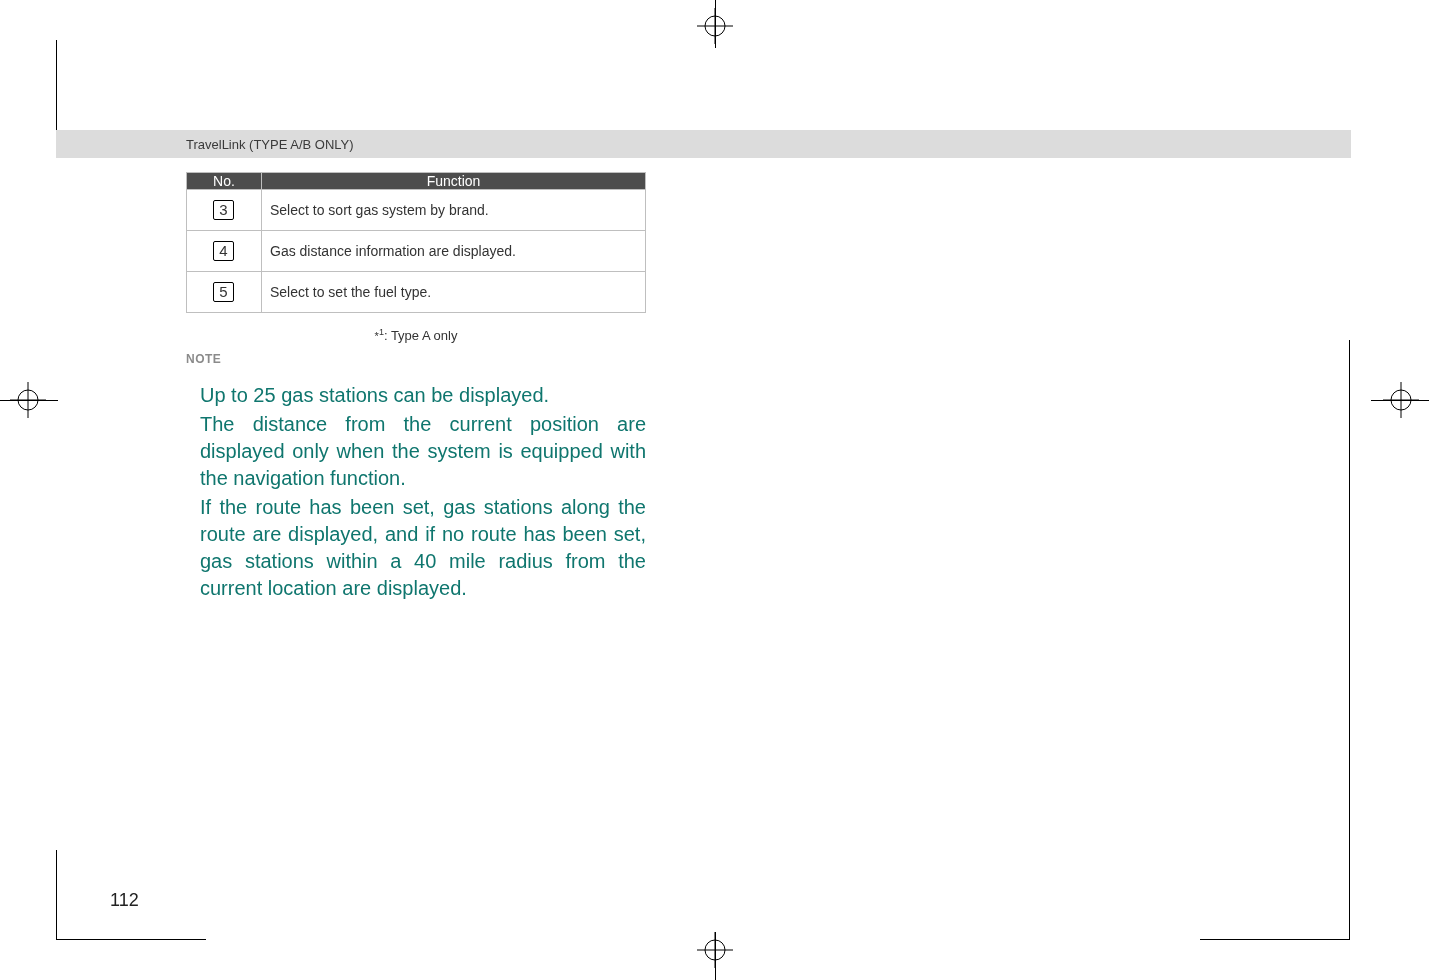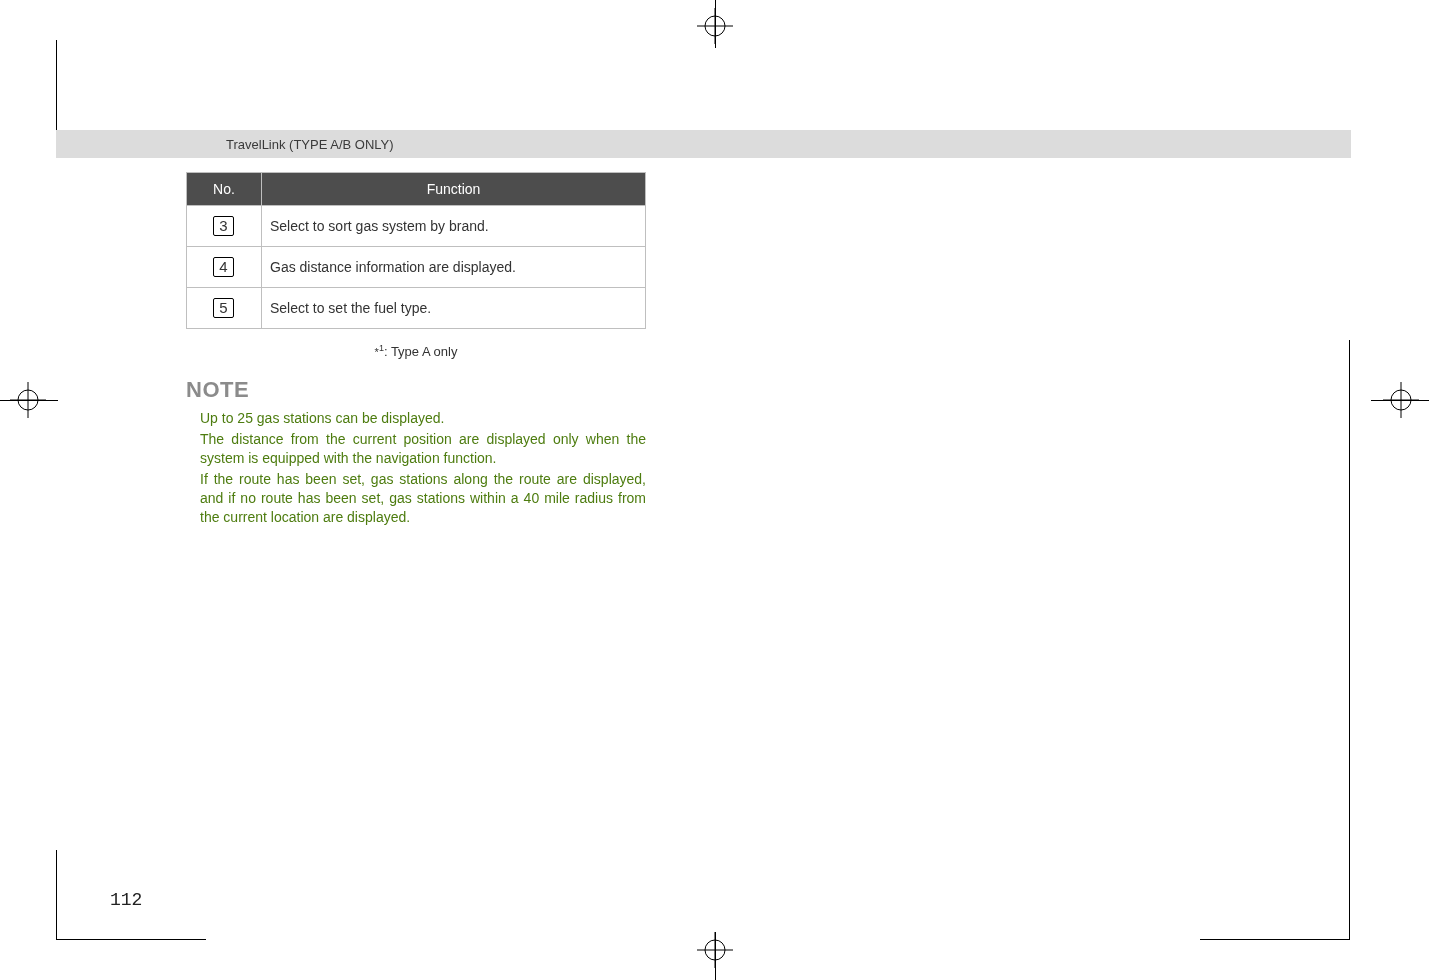--- a/index.html
+++ b/index.html
@@ -66,40 +66,39 @@
     width: 1295px;
     height: 28px;
     background: #dcdcdc;
     display: flex;
     align-items: center;
   }
   .header-bar .htxt {
     font-size: 13px;
     color: #3a3a3a;
     padding-left: 130px;
-    margin-left: 40px;
   }
 
   .content {
     position: absolute;
     left: 186px;
     top: 172px;
     width: 460px;
   }
 
   table.func {
     border-collapse: collapse;
     width: 100%;
     font-size: 14px;
   }
   table.func th {
     background: #4d4d4d;
     color: #ffffff;
     font-weight: normal;
-    padding: 8px 6px;
+    padding: 0 6px;
     border: 1px solid #bfbfbf;
     text-align: center;
   }
   table.func th.col-no { width: 58px; }
   table.func td {
     border: 1px solid #bfbfbf;
     padding: 10px 8px;
     vertical-align: middle;
     color: #333;
   }
@@ -132,44 +131,43 @@
   }
   .footnotes .fn {
     margin-bottom: 4px;
   }
   .footnotes .fnmark {
     font-size: 11px;
   }
   .footnotes sup { font-size: 9px; }
 
   .note-heading {
-    margin-top: 18px;
-    font-size: 22px;
+    margin-top: 9px;
+    font-size: 12px;
     font-weight: bold;
     color: #8b8b8b;
     letter-spacing: 0.5px;
   }
 
   .note-body {
-    margin-top: 6px;
-    font-size: 14px;
-    color: #4d7c0f;
+    margin-top: 16px;
+    font-size: 20px;
+    color: #0f766e;
     line-height: 1.35;
     padding-left: 14px;
   }
   .note-body p { margin: 0 0 2px 0; }
   .note-body p.justify { text-align: justify; }
 
   .page-number {
     position: absolute;
     left: 110px;
     top: 890px;
     font-size: 18px;
     color: #222;
-    font-family: Liberation Mono, monospace;
   }
 </style>
 </head>
 <body>
 
 <div class="reg-mark reg-top">
   <svg width="36" height="36" viewBox="0 0 36 36">
     <line x1="18" y1="0" x2="18" y2="36" stroke="#000" stroke-width="1"></line>
     <line x1="0" y1="18" x2="36" y2="18" stroke="#000" stroke-width="1"></line>
     <circle cx="18" cy="18" r="10" fill="none" stroke="#000" stroke-width="1"></circle>

